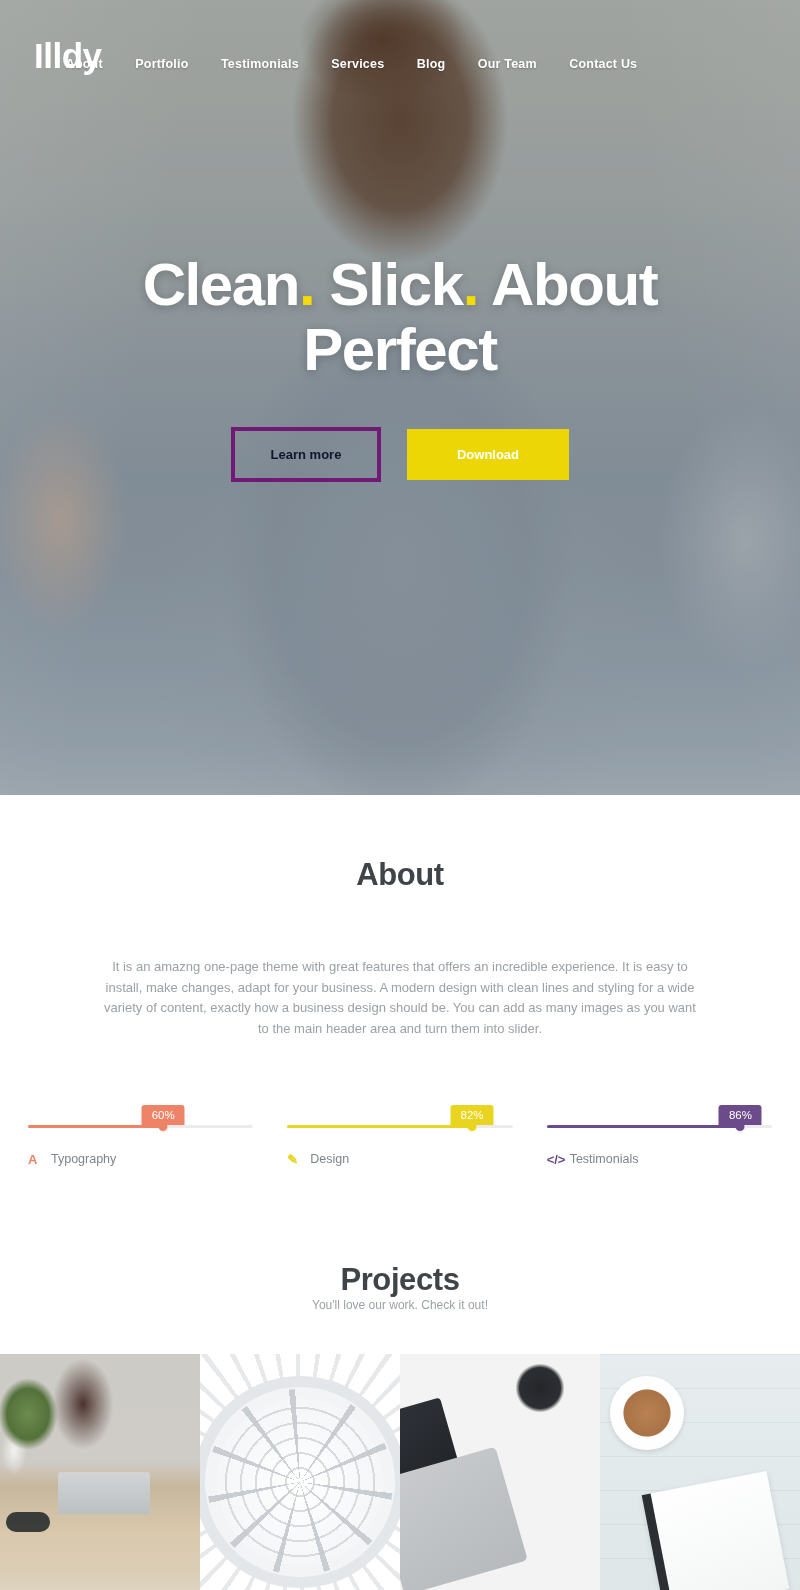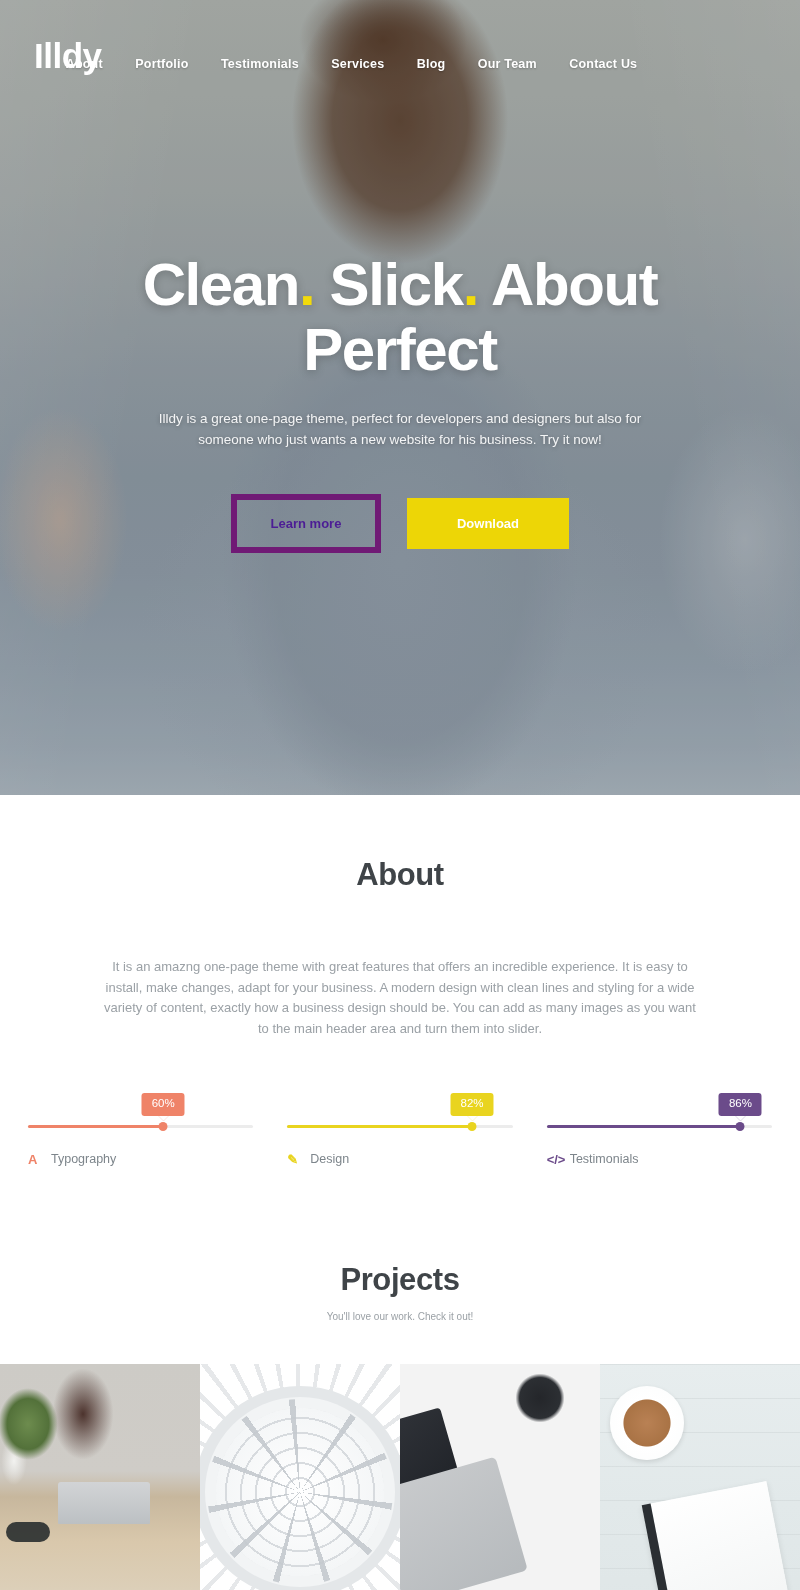--- a/index.html
+++ b/index.html
@@ -125,23 +125,23 @@
     font-size: 13px;
     font-weight: bold;
     text-align: center;
     text-decoration: none;
     cursor: pointer;
     border: none;
   }
   .btn-ghost {
     width: 150px;
     padding: 16px 0;
-    color: #4c1d95;
+    color: #0f172a;
     background: transparent;
-    border: 6px solid #701a75;
+    border: 4px solid #701a75;
     margin-right: 26px;
   }
   .btn-yellow {
     width: 162px;
     padding: 18px 0;
     color: #ffffff;
     background: #edd606;
   }
 
   
@@ -185,21 +185,21 @@
   }
   .skill-knob {
     position: absolute;
     top: -3px;
     width: 9px; height: 9px;
     border-radius: 50%;
     transform: translateX(-50%);
   }
   .skill-badge {
     position: absolute;
-    top: 4px;
+    top: 16px;
     transform: translateX(-50%);
     padding: 5px 10px 6px 10px;
     border-radius: 3px;
     color: #ffffff;
     font-size: 11.5px;
     line-height: 1;
     white-space: nowrap;
   }
   .skill-badge::after {
     content: "";
@@ -223,24 +223,23 @@
     font-weight: bold;
     line-height: 1;
     width: 14px;
     display: inline-block;
   }
   .skill-name { color: #7d858b; }
 
   
   .projects { padding-top: 96px; padding-bottom: 42px; }
   .proj-sub {
-    margin-top: 13px;
     text-align: center;
     color: #9ba1a6;
-    font-size: 10px;
+    font-size: 12px;
   }
   .gallery {
     display: flex;
     width: 800px;
     height: 255px;
   }
   .tile { width: 200px; height: 255px; position: relative; overflow: hidden; }
 
   
   .t1 {
@@ -367,21 +366,20 @@
         <a href="#">Testimonials</a>
         <a href="#">Services</a>
         <a href="#">Blog</a>
         <a href="#">Our Team</a>
         <a href="#">Contact Us</a>
       </nav>
     </div>
 
     <h1 class="hero-head"><span>Clean</span><span class="dot">.</span><span> Slick</span><span class="dot">.</span><span> About Perfect</span></h1>
 
-    <p class="hero-sub">Illdy is a great one-page theme, perfect for developers and designers but also for someone who just wants a new website for his business. Try it now!</p>
 
     <div class="hero-btns">
       <a class="btn btn-ghost" href="#">Learn more</a>
       <a class="btn btn-yellow" href="#">Download</a>
     </div>
   </div>
 </header>
 
 <section class="section about">
   <h2 class="sec-title">About</h2>

